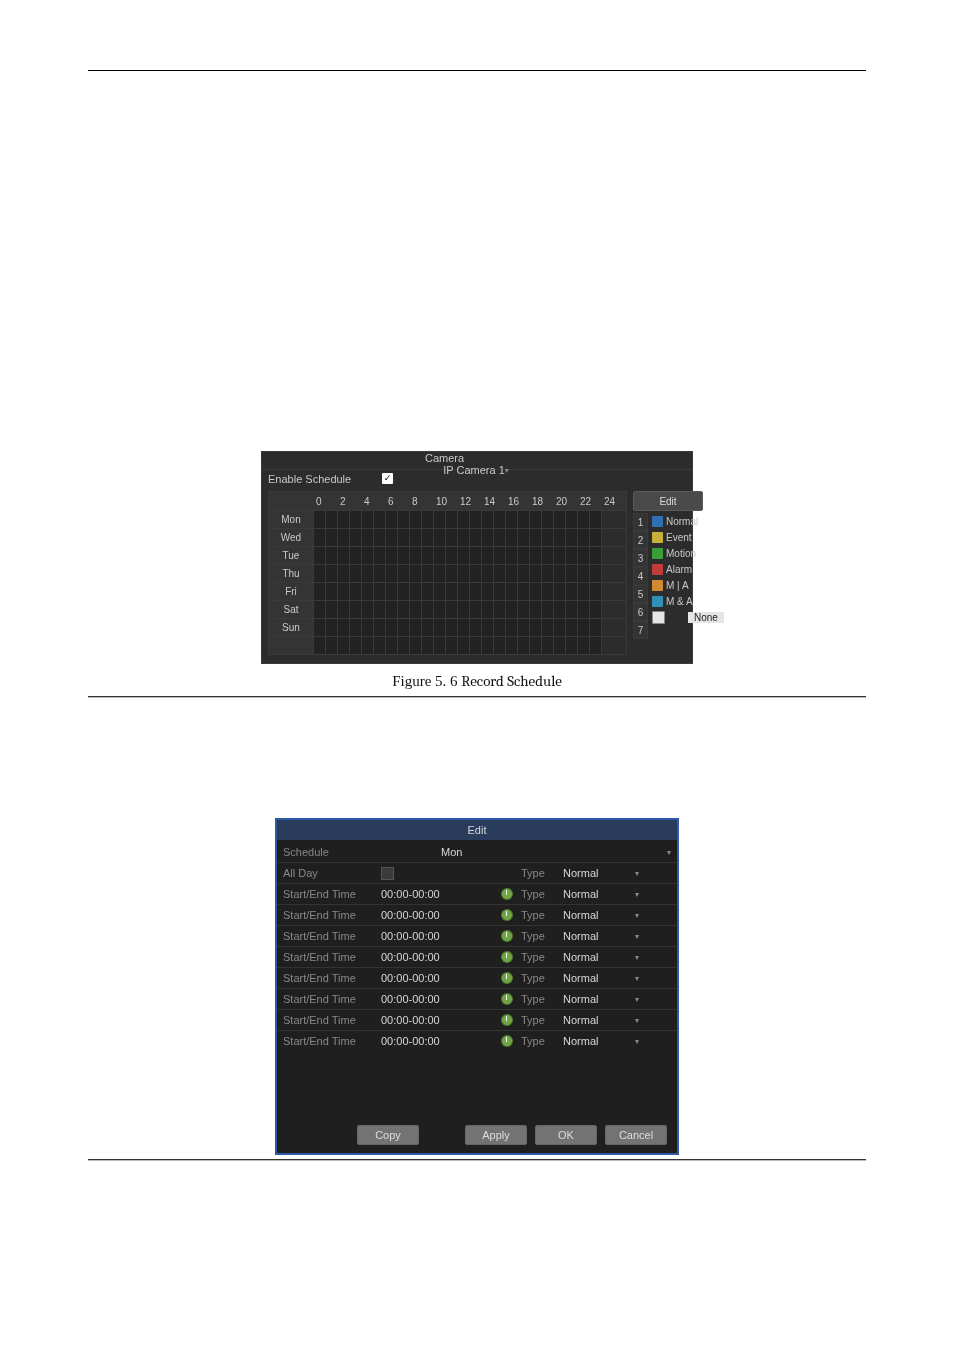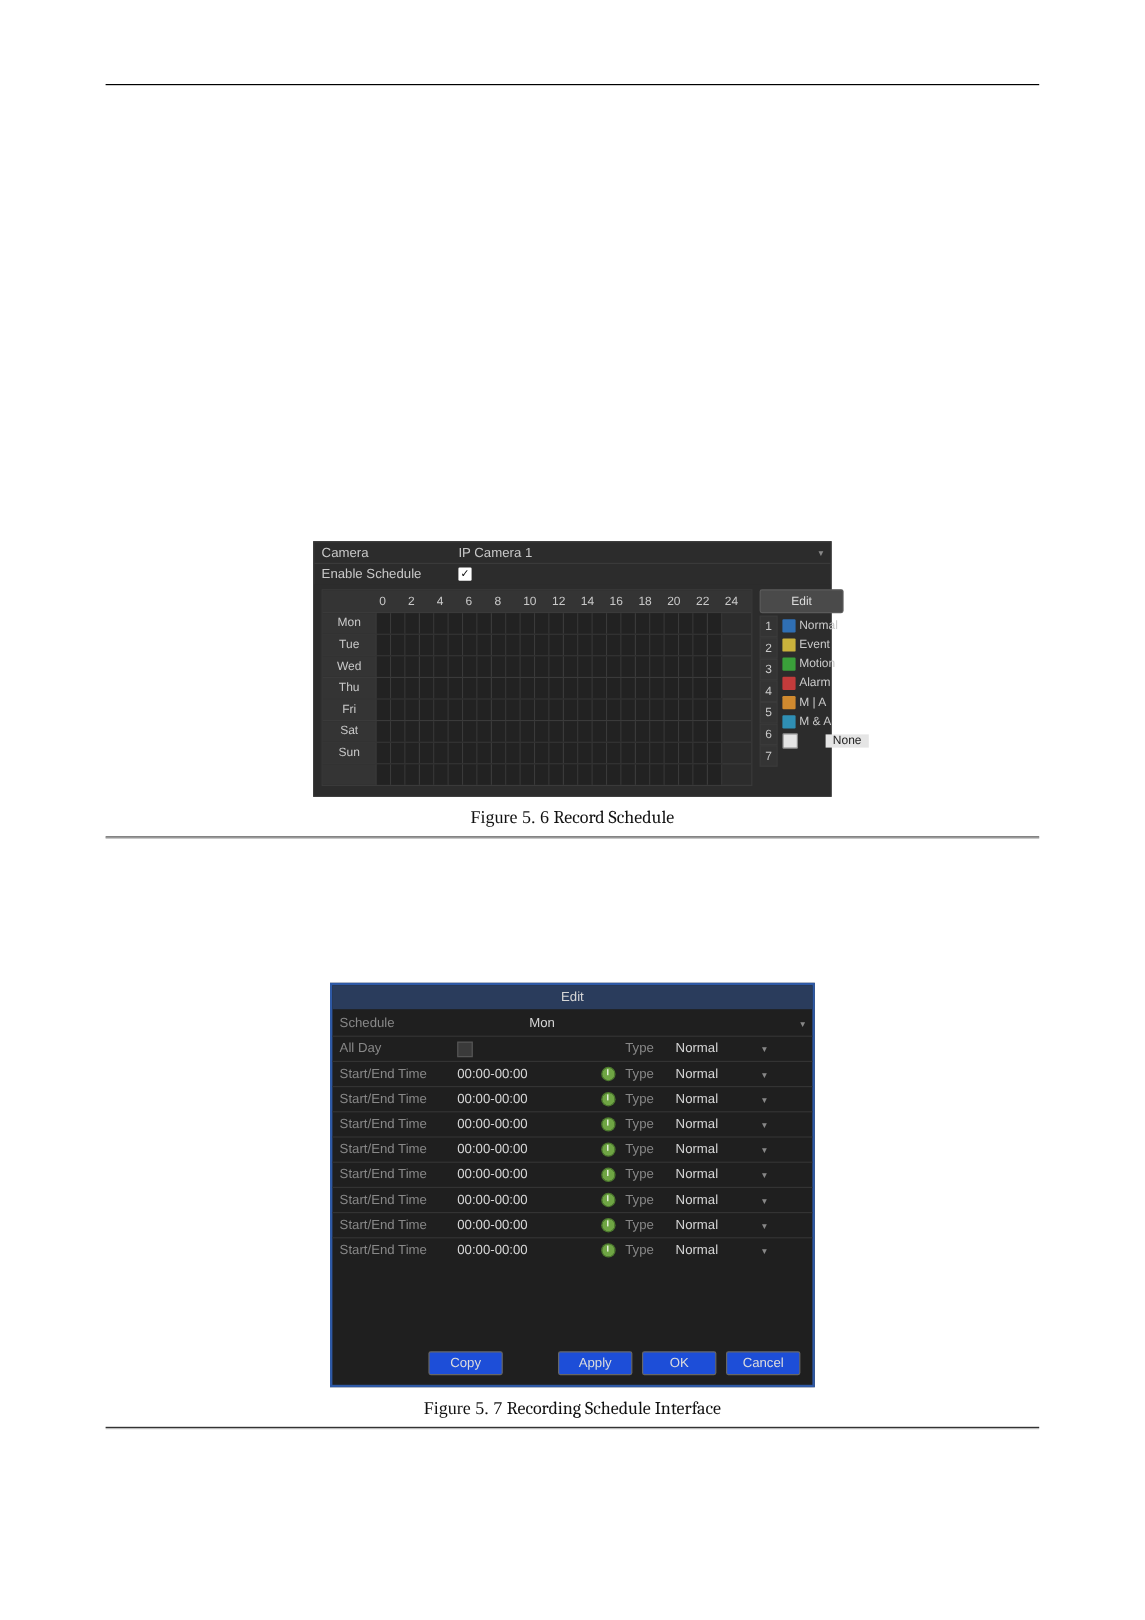--- a/index.html
+++ b/index.html
@@ -29,21 +29,21 @@
     color: #c9c9c9;
     text-align: left;
     border: 1px solid #3a3a3a;
   }
   .panel-row {
     display: flex;
     align-items: center;
     border-top: 1px solid #3a3a3a;
     height: 17px;
   }
-  .panel-row:first-child { border-top: none; }
+  .panel-row:first-child { border-top: none; flex-direction: column; }
   .panel-label {
     width: 110px;
     padding-left: 6px;
   }
   .panel-val {
     flex: 1;
     padding-left: 4px;
     display: flex;
     align-items: center;
   }
@@ -227,21 +227,21 @@
 
   .dlg-gap { height: 70px; }
   .dlg-buttons {
     display:flex;
     justify-content:flex-end;
     gap:8px;
     padding: 4px 10px 8px 0;
   }
   .dlg-buttons .copybtn { margin-right:auto; margin-left:80px; }
   .btn {
-    background:#1d4ed8;
+    background:#737373;
     border:1px solid #666;
     color:#ddd;
     height:18px;
     min-width:60px;
     display:flex; align-items:center; justify-content:center;
     border-radius:2px;
     font-size:11px;
   }
 </style>
 </head>
@@ -311,50 +311,50 @@
                   <div class="slot"></div>
                   <div class="slot"></div>
                   <div class="slot"></div>
                   <div class="slot"></div>
                   <div class="slot"></div>
                   <div class="slot"></div>
                   <div class="slot"></div>
                 </div>
               </div>
               <div class="day-row">
+                <div class="daycol">Wed</div>
+                <div class="slots">
+                  <div class="slot"></div>
+                  <div class="slot"></div>
+                  <div class="slot"></div>
+                  <div class="slot"></div>
+                  <div class="slot"></div>
+                  <div class="slot"></div>
+                  <div class="slot"></div>
+                  <div class="slot"></div>
+                  <div class="slot"></div>
+                  <div class="slot"></div>
+                  <div class="slot"></div>
+                  <div class="slot"></div>
+                  <div class="slot"></div>
+                  <div class="slot"></div>
+                  <div class="slot"></div>
+                  <div class="slot"></div>
+                  <div class="slot"></div>
+                  <div class="slot"></div>
+                  <div class="slot"></div>
+                  <div class="slot"></div>
+                  <div class="slot"></div>
+                  <div class="slot"></div>
+                  <div class="slot"></div>
+                  <div class="slot"></div>
+                </div>
+              </div>
+              <div class="day-row">
                 <div class="daycol">Tue</div>
-                <div class="slots">
-                  <div class="slot"></div>
-                  <div class="slot"></div>
-                  <div class="slot"></div>
-                  <div class="slot"></div>
-                  <div class="slot"></div>
-                  <div class="slot"></div>
-                  <div class="slot"></div>
-                  <div class="slot"></div>
-                  <div class="slot"></div>
-                  <div class="slot"></div>
-                  <div class="slot"></div>
-                  <div class="slot"></div>
-                  <div class="slot"></div>
-                  <div class="slot"></div>
-                  <div class="slot"></div>
-                  <div class="slot"></div>
-                  <div class="slot"></div>
-                  <div class="slot"></div>
-                  <div class="slot"></div>
-                  <div class="slot"></div>
-                  <div class="slot"></div>
-                  <div class="slot"></div>
-                  <div class="slot"></div>
-                  <div class="slot"></div>
-                </div>
-              </div>
-              <div class="day-row">
-                <div class="daycol">Wed</div>
                 <div class="slots">
                   <div class="slot"></div>
                   <div class="slot"></div>
                   <div class="slot"></div>
                   <div class="slot"></div>
                   <div class="slot"></div>
                   <div class="slot"></div>
                   <div class="slot"></div>
                   <div class="slot"></div>
                   <div class="slot"></div>
@@ -705,20 +705,16 @@
         <div class="dlg-gap"></div>
         <div class="dlg-buttons">
           <div class="btn copybtn">Copy</div>
           <div class="btn">Apply</div>
           <div class="btn">OK</div>
           <div class="btn">Cancel</div>
         </div>
       </div>
     </div>
 
-    <div class="caption">
-      <span class="num">Figure 5. 7</span>
-      <span class="text">Recording Schedule Interface</span>
-    </div>
     <div class="under-rule" style="margin-bottom:40px"></div>
   </div>
 
 </div>
 
 </body></html>

